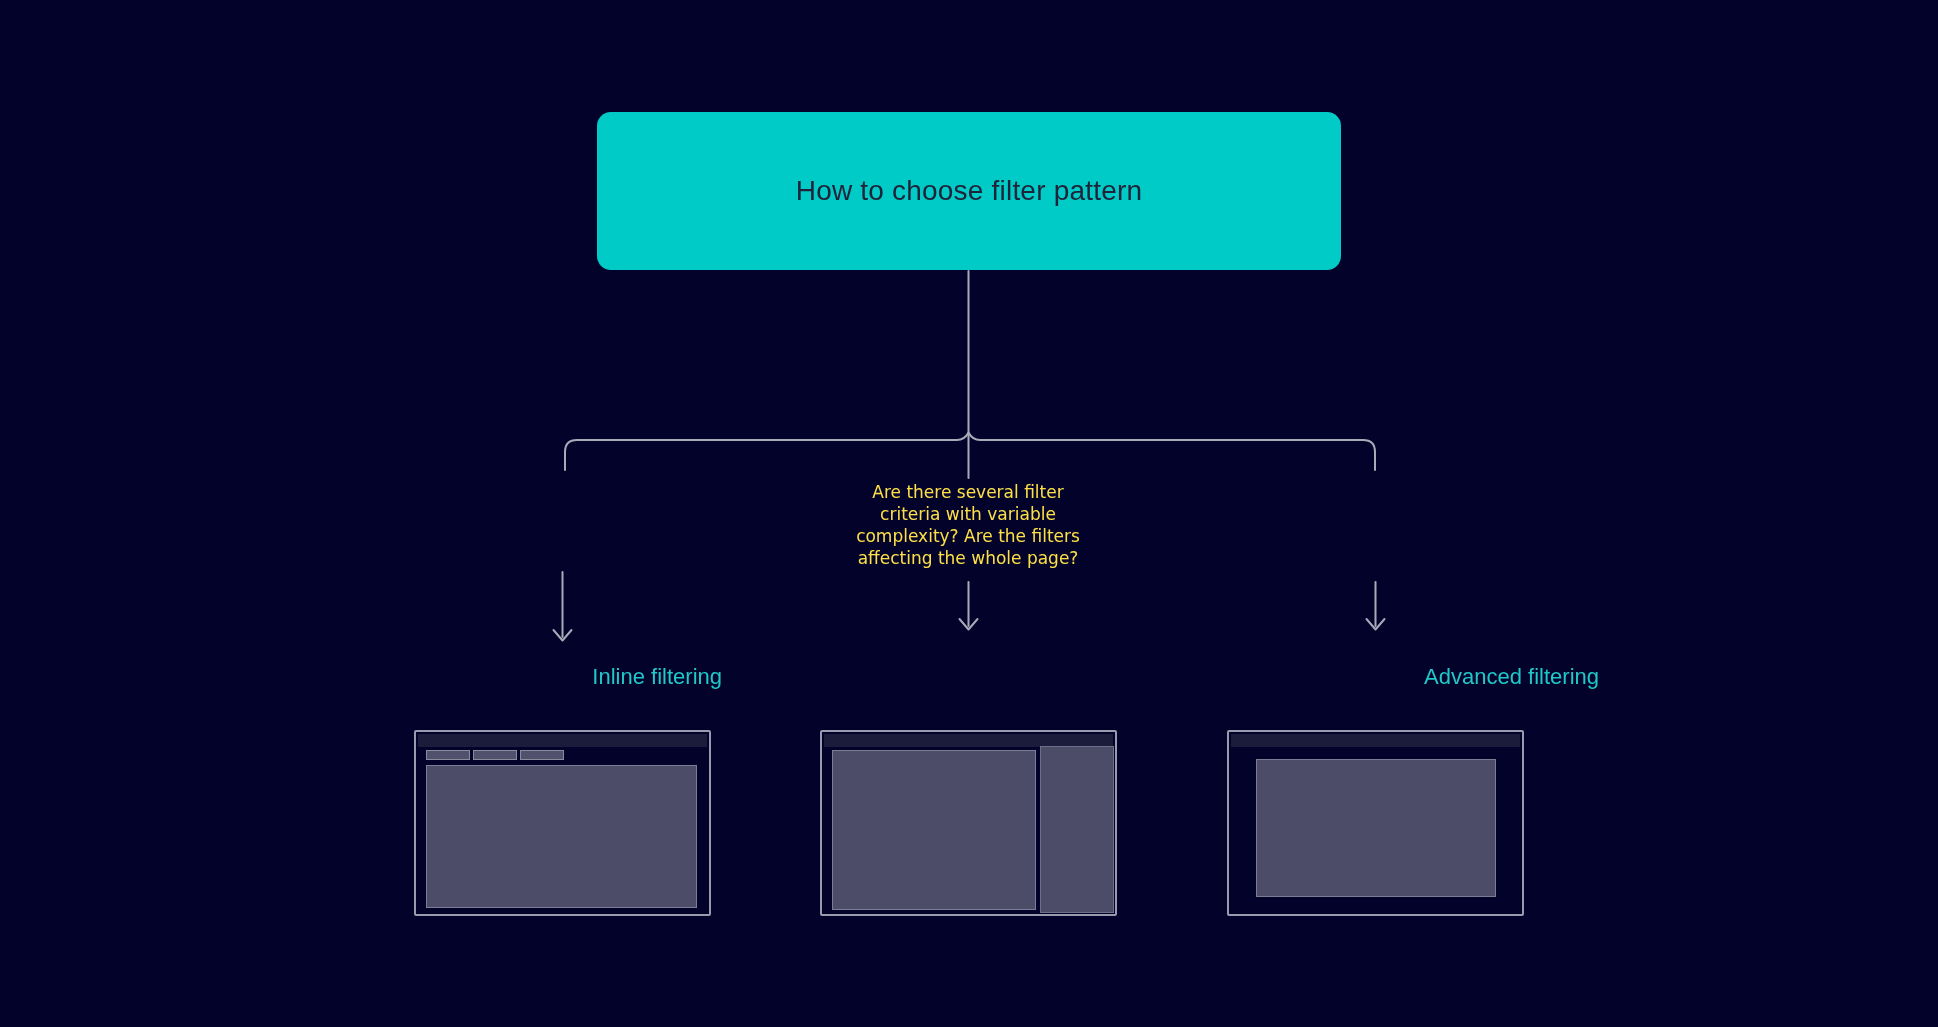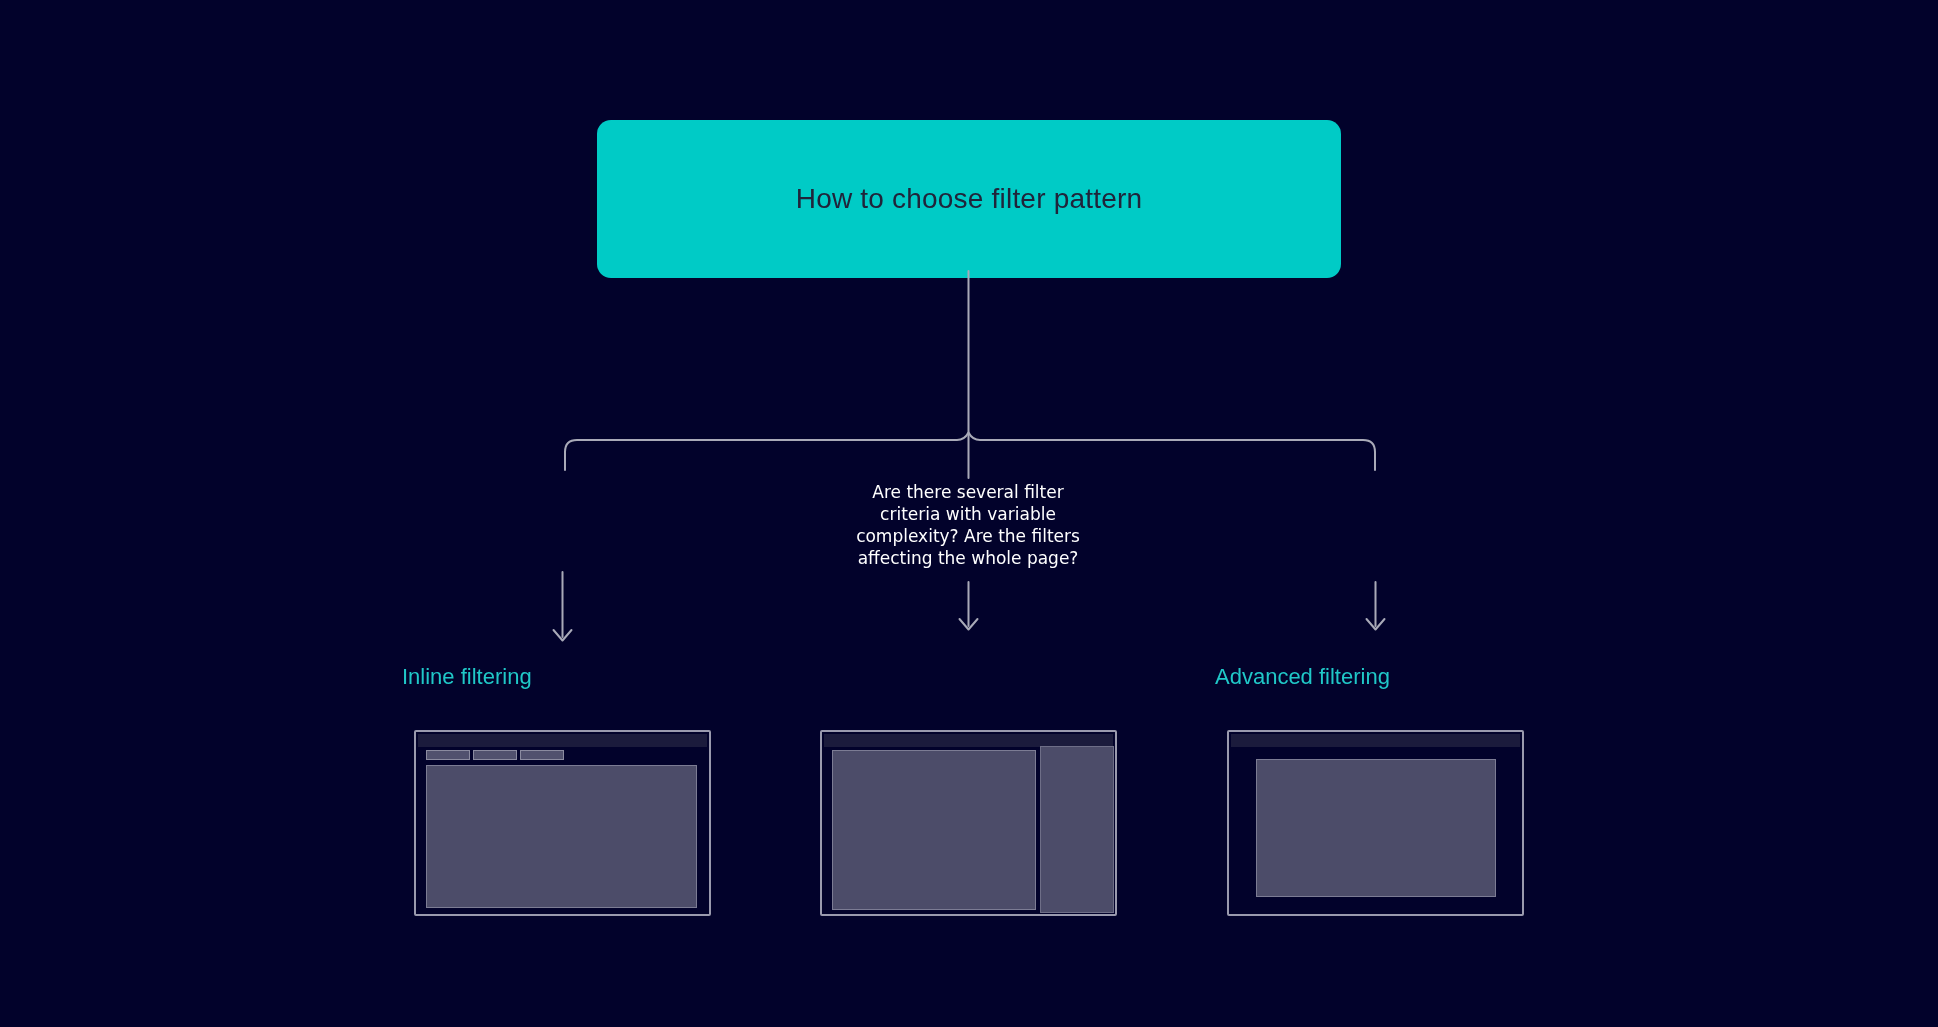--- a/index.html
+++ b/index.html
@@ -19,57 +19,56 @@
     position: absolute;
     left: 597px;
     top: 112px;
     width: 744px;
     height: 158px;
     background: #00CBC6;
     border-radius: 14px;
     display: flex;
     align-items: center;
     justify-content: center;
-    margin-top: 8px;
   }
   .title-box .title-text {
     font-size: 28px;
     letter-spacing: 0.2px;
     color: #20243A;
   }
   svg.connectors {
     position: absolute;
     left: 0;
     top: 0;
     pointer-events: none;
   }
   .question {
     position: absolute;
     width: 360px;
     text-align: center;
     font-family: "DejaVu Sans", "Liberation Sans", sans-serif;
     font-size: 17px;
     line-height: 22px;
-    color: #ffffff;
+    color: #fde047;
     white-space: pre-line;
   }
   .q-inline   { left: 382px;  top: 501px; }
   .q-sidepanel{ left: 788px;  top: 481px; }
   .q-advanced { left: 1195px; top: 481px; }
   .pattern-label {
     position: absolute;
     width: 320px;
     top: 664px;
-    text-align: left;
+    text-align: right;
     font-size: 22px;
     color: #20C8C8;
   }
   .l-inline   { left: 402px; }
   .l-sidepanel{ left: 808px; }
-  .l-advanced { left: 1215px; }
+  .l-advanced { left: 1279px; }
   .thumb {
     position: absolute;
     top: 730px;
     width: 297px;
     height: 186px;
     border: 2px solid #9A9AAE;
     border-radius: 2px;
     box-sizing: border-box;
     background: #02022B;
   }

